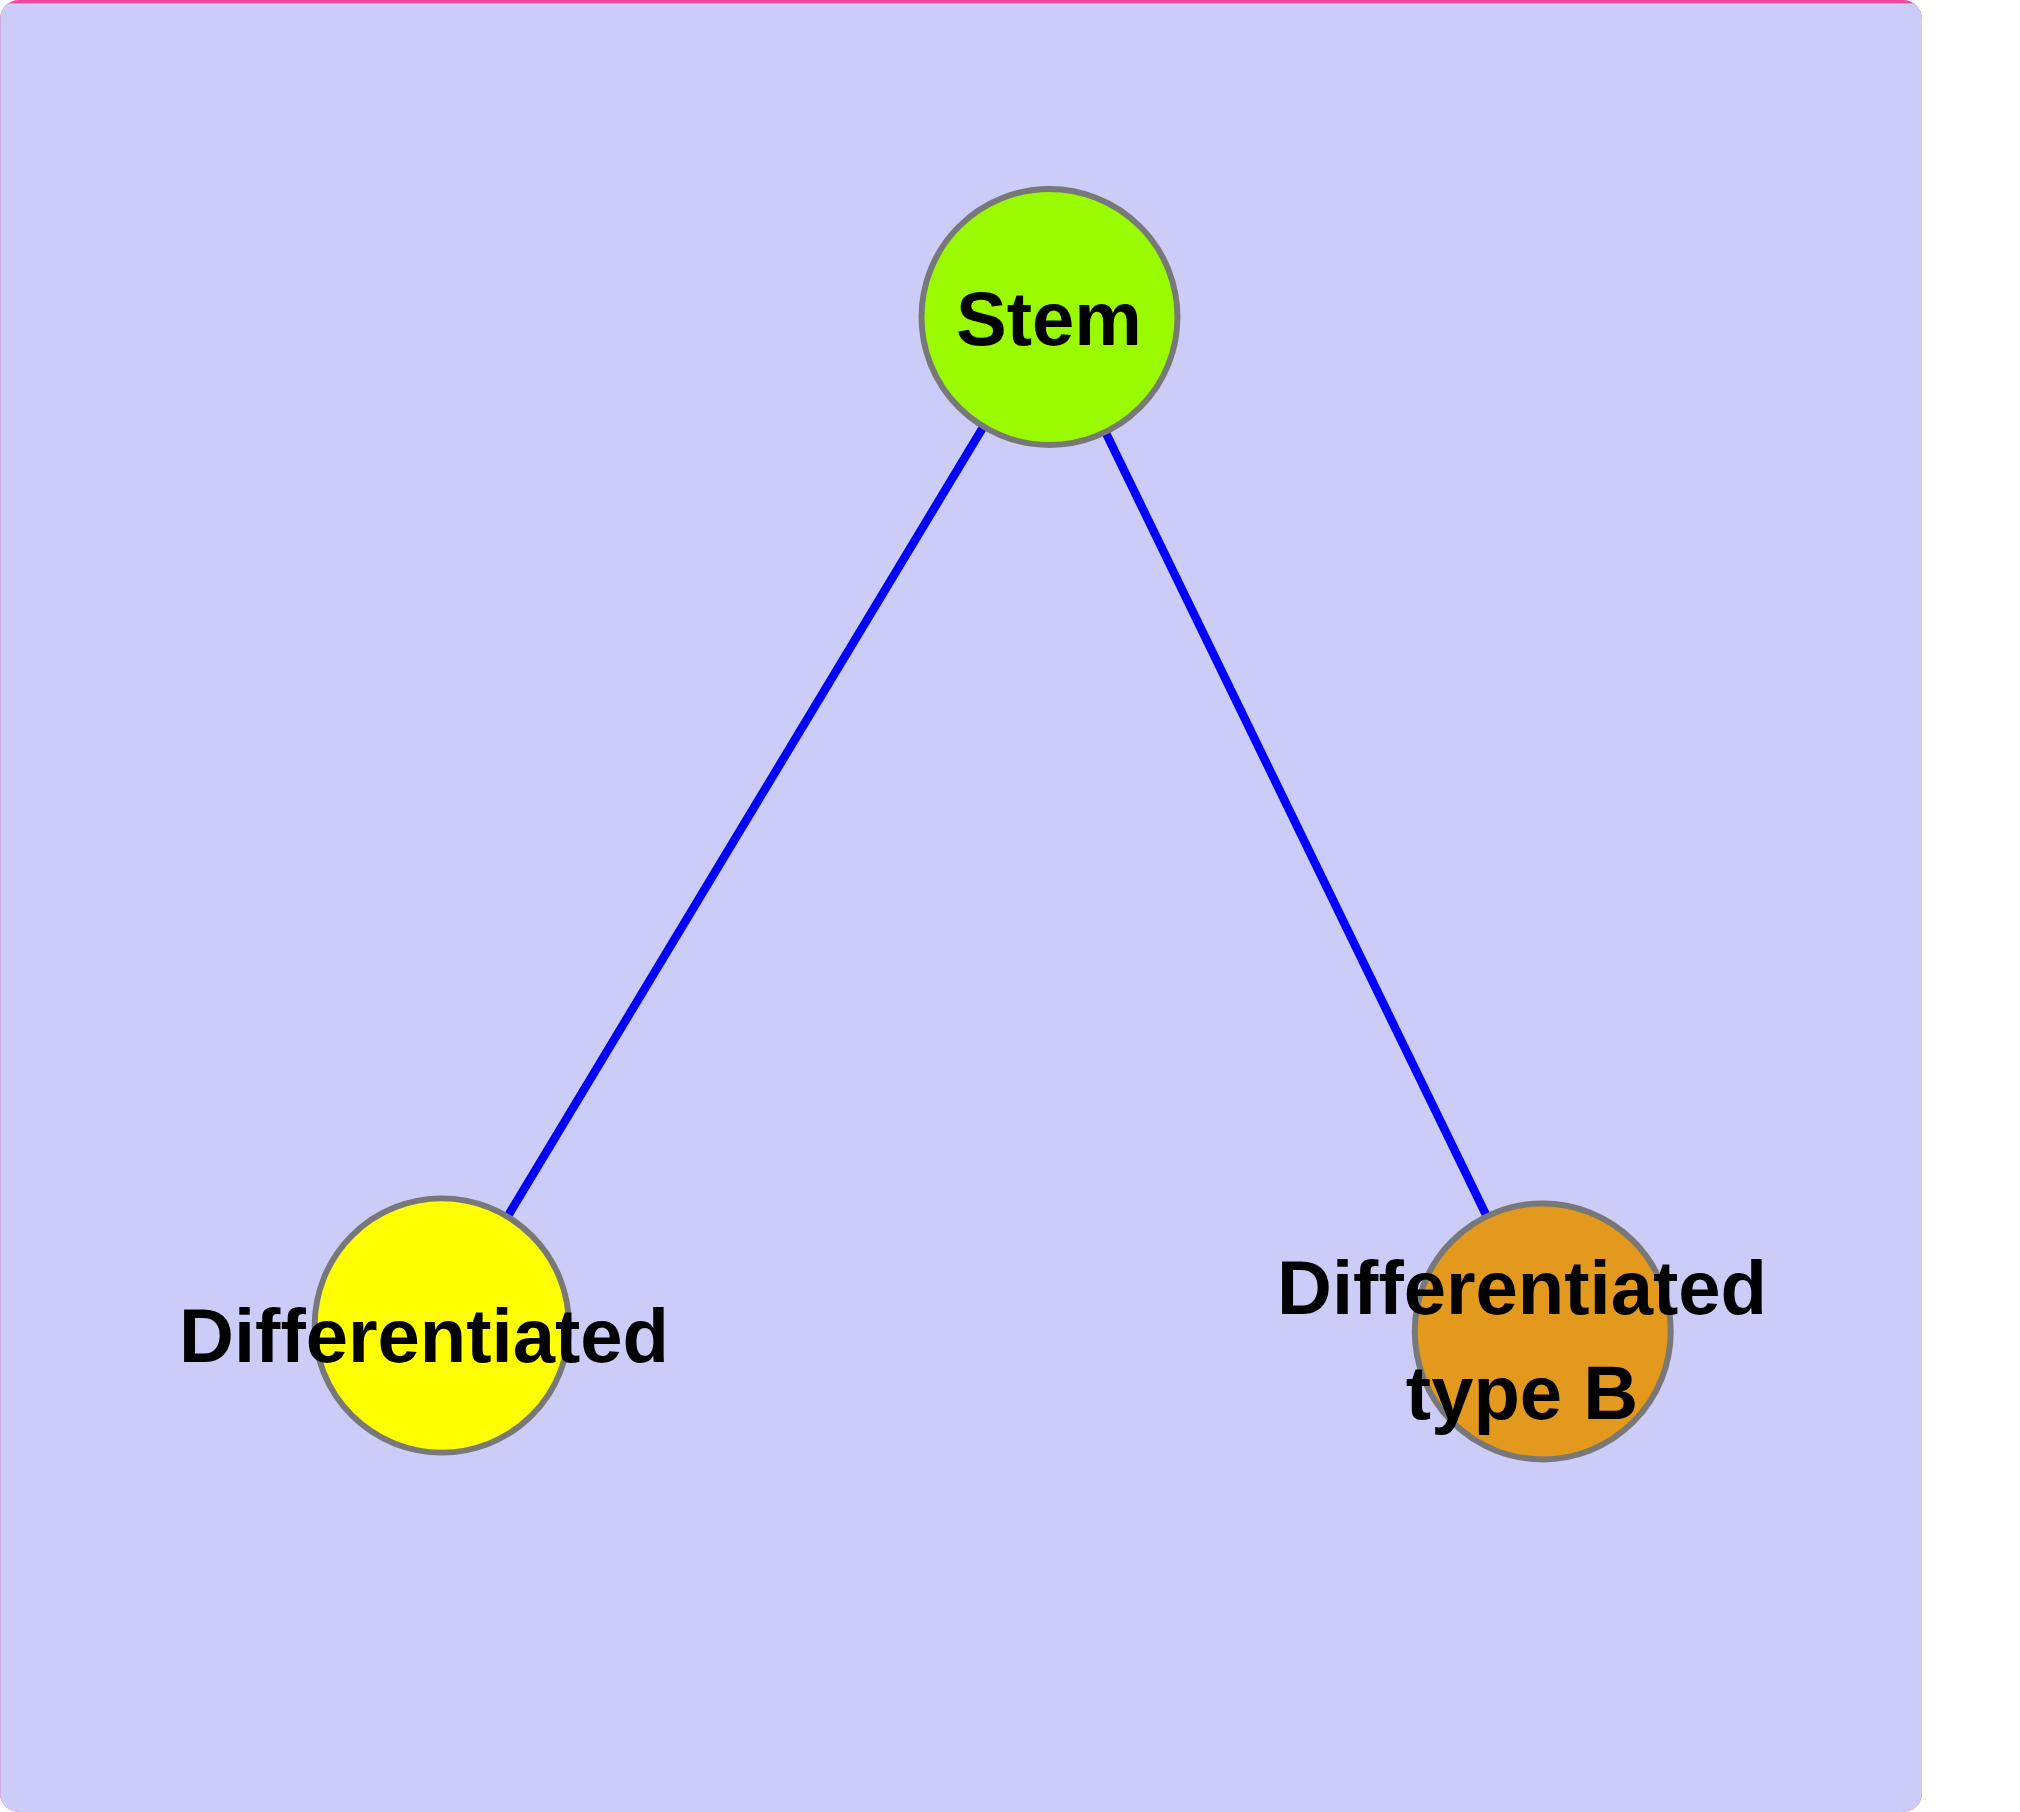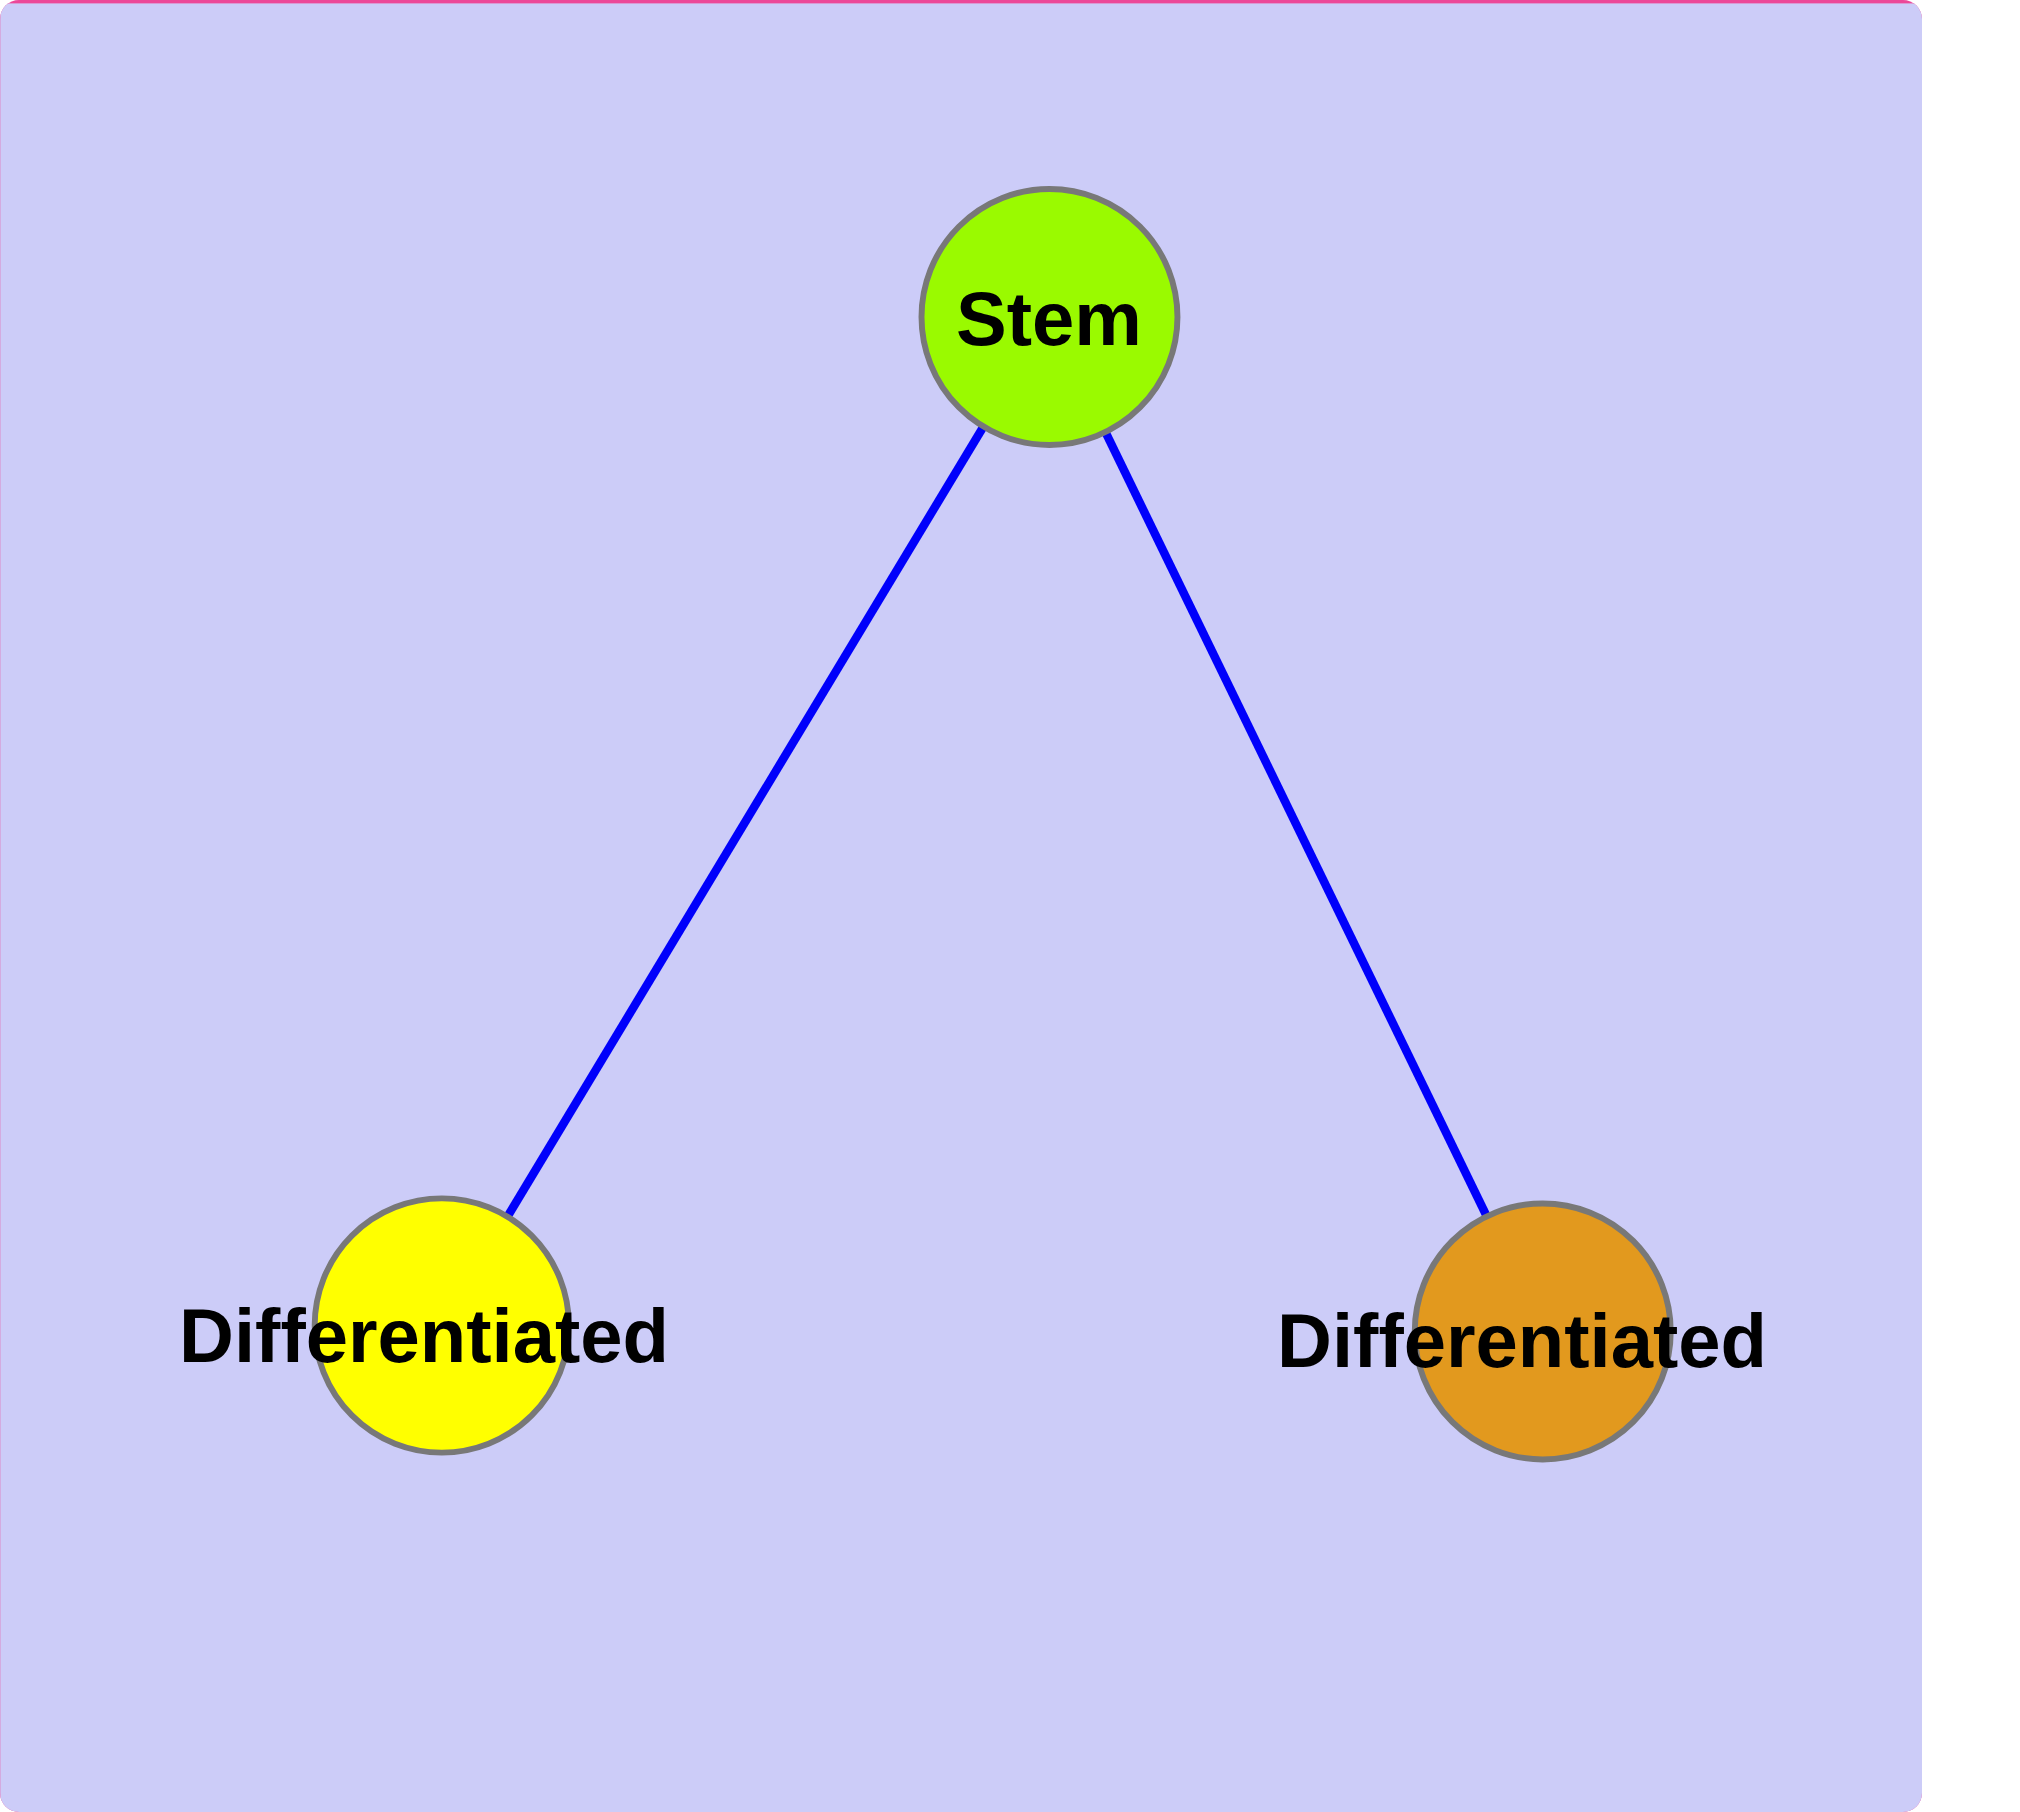--- a/index.html
+++ b/index.html
@@ -60,16 +60,17 @@
   </svg>
 
   <div class="node-label label-stem">Stem</div>
 
   <div class="node-label label-a">
     <div>Differentiated</div>
   </div>
 
   <div class="node-label label-b">
     <div>Differentiated</div>
+    <div>type B</div>
   </div>
 
 </div>
 
 
 </body></html>

